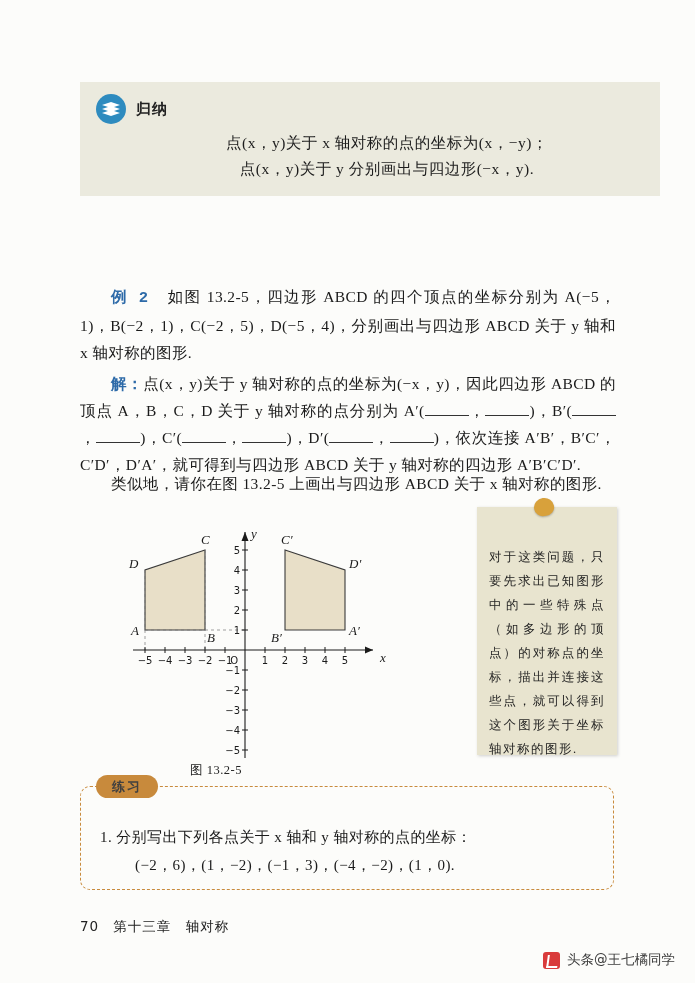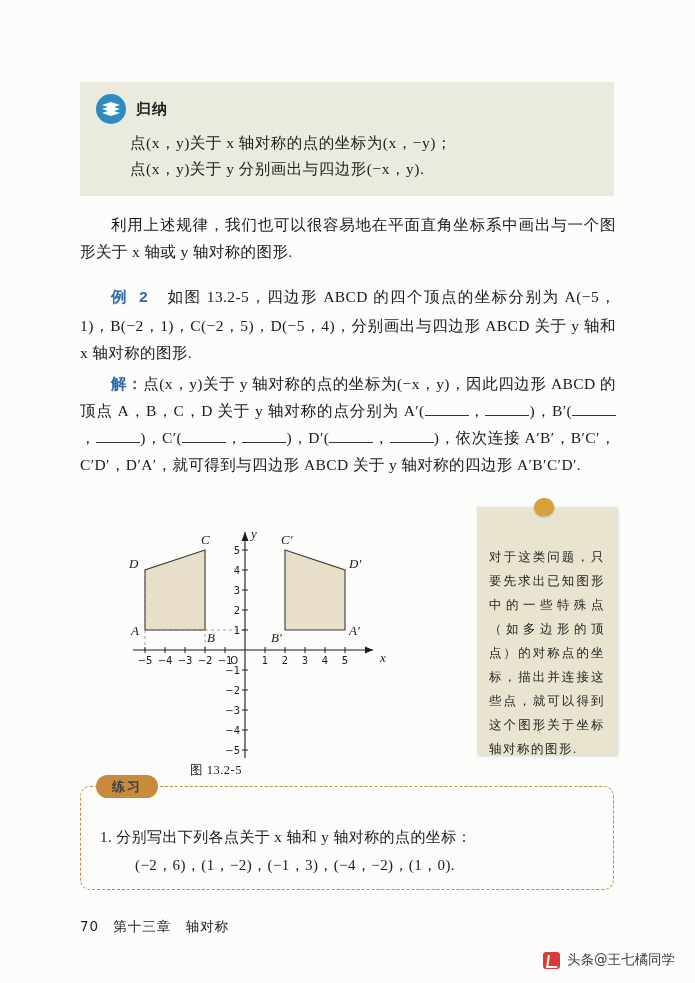--- a/index.html
+++ b/index.html
@@ -11,24 +11,25 @@
     position:relative;
     overflow:hidden;
   }
   .page{
     position:absolute;left:0;top:0;width:695px;height:983px;
     background:#fcfcfa;
   }
 
   
   .summary-box{
-    position:absolute;left:80px;top:82px;width:534px;
+    position:absolute;left:80px;top:82px;width:580px;
     background:#ebeade;
     padding:12px 16px 14px 16px;
     box-sizing:border-box;
+    text-align:center;
   }
   .summary-head{
     display:flex;align-items:center;gap:10px;margin-bottom:6px;
   }
   .book-icon{
     width:30px;height:30px;border-radius:50%;
     background:#2e8bbf;
     display:flex;align-items:center;justify-content:center;
     flex:none;
   }
@@ -143,31 +144,31 @@
           <path d="M1 8 L10 5 L19 8 L10 11 Z" fill="#ffffff"></path>
           <path d="M1 12 L10 9 L19 12 L10 15 Z" fill="#ffffff"></path>
         </svg>
       </span>
       <span class="summary-title">归纳</span>
     </div>
     <div class="summary-line">点(x，y)关于 x 轴对称的点的坐标为(x，−y)；</div>
     <div class="summary-line">点(x，y)关于 y 分别画出与四边形(−x，y).</div>
   </div>
 
-  <div class="para indent" style="top:211px;">利用上述规律，我们也可以很容易地在平面直角坐标系中画出与一个图形关于 x 轴或 y 轴对称的图形.</div>
 
   <div class="para indent" style="top:283px;">
     <span class="ex-label">例 2</span>
     <span style="margin-left:14px;">如图 13.2-5，四边形 ABCD 的四个顶点的坐标分别为 A(−5，1)，B(−2，1)，C(−2，5)，D(−5，4)，分别画出与四边形 ABCD 关于 y 轴和 x 轴对称的图形.</span>
   </div>
 
   <div class="para indent" style="top:370px;">
     <span class="sol-label">解：</span><span>点(x，y)关于 y 轴对称的点的坐标为(−x，y)，因此四边形 ABCD 的顶点 A，B，C，D 关于 y 轴对称的点分别为 A′(</span><span class="blank"></span><span>，</span><span class="blank"></span><span>)，B′(</span><span class="blank"></span><span>，</span><span class="blank"></span><span>)，C′(</span><span class="blank"></span><span>，</span><span class="blank"></span><span>)，D′(</span><span class="blank"></span><span>，</span><span class="blank"></span><span>)，依次连接 A′B′，B′C′，C′D′，D′A′，就可得到与四边形 ABCD 关于 y 轴对称的四边形 A′B′C′D′.</span>
   </div>
 
+  <div class="para indent" style="top:470px;">类似地，请你在图 13.2-5 上画出与四边形 ABCD 关于 x 轴对称的图形.</div>
 
   <div class="figure-wrap">
     <svg width="330" height="250" viewBox="0 0 330 250">
 
       <polygon points="50,120 110,120 110,40 50,60" fill="#e8dfc8" stroke="#3a3a3a" stroke-width="1.1"></polygon>
       <polygon points="250,120 190,120 190,40 250,60" fill="#e8dfc8" stroke="#3a3a3a" stroke-width="1.1"></polygon>
 
       <g stroke="#777" stroke-width="0.7" stroke-dasharray="3,3">
         <line x1="50" y1="120" x2="150" y2="120"></line>
         <line x1="50" y1="60" x2="50" y2="140"></line>

